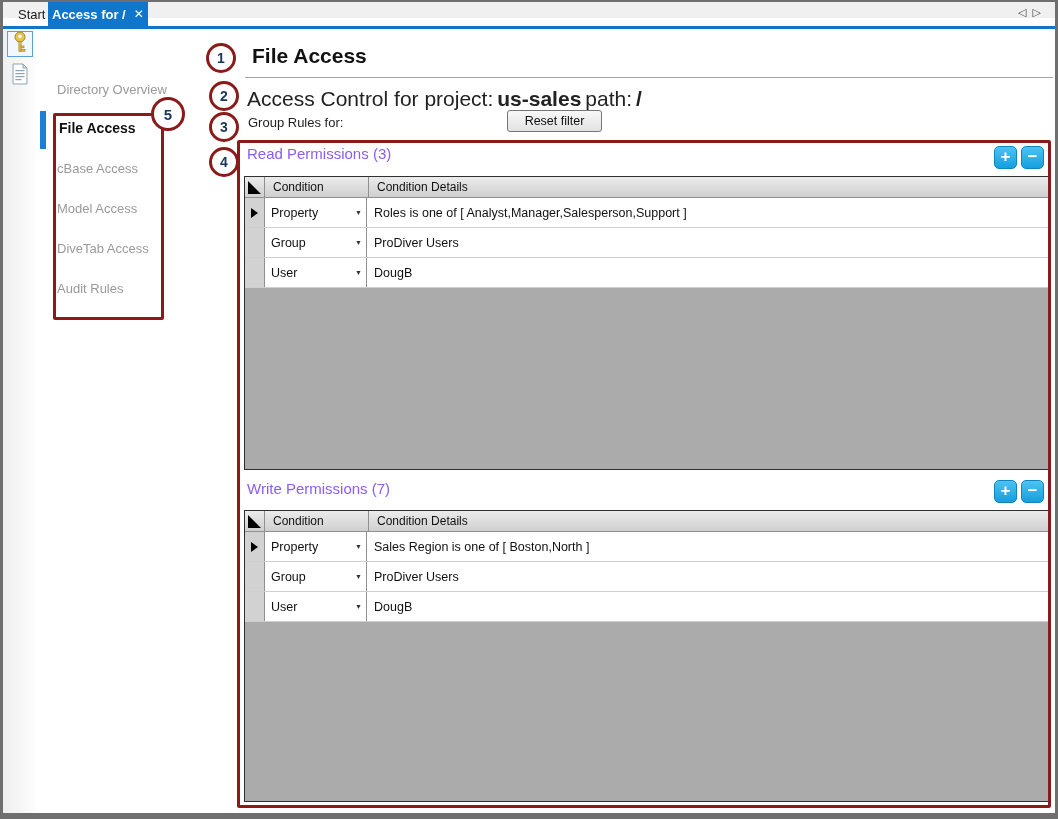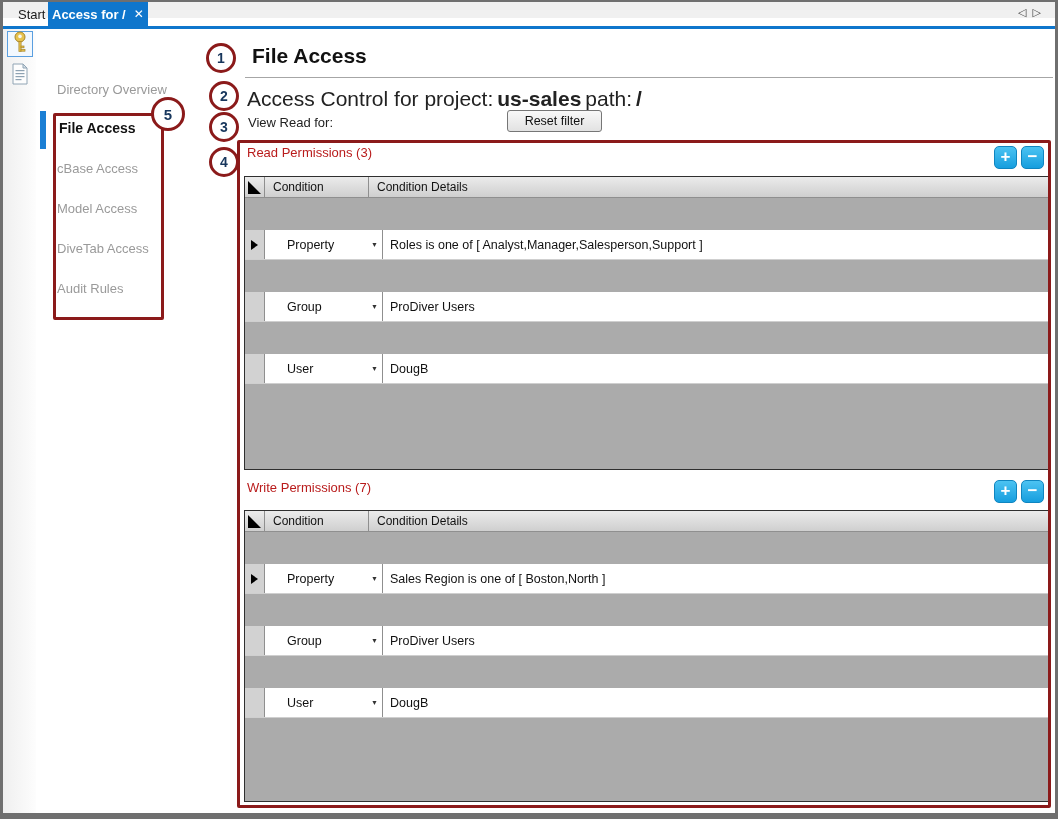--- a/index.html
+++ b/index.html
@@ -39,34 +39,34 @@
   .access-line { position:absolute; left:247px; top:87px; font-size:21px; color:#222; }
   .access-line b { margin-left:4px; }
   .access-line .seg { margin-left:4px; }
   .filter-label { position:absolute; left:248px; top:115px; font-size:13px; color:#222; }
   .combo { position:absolute; left:338px; top:109px; width:158px; height:23px; background:#fff; border:1px solid #707070; font-size:13px; display:flex; align-items:center; cursor:default; }
   .combo .val { padding-left:6px; flex:1; color:#111; }
   .combo .arrow { width:16px; font-size:8px; color:#222; text-align:center; }
   .btn-reset { position:absolute; left:507px; top:110px; width:95px; height:22px; background:linear-gradient(#f8f8f8,#e2e2e2); border:1px solid #767676; border-radius:3px; font-size:12.5px; color:#111; display:flex; align-items:center; justify-content:center; cursor:default; }
 
   
-  .section-title { position:absolute; font-size:13px; color:#b91c1c; }
+  .section-title { position:absolute; font-size:15px; color:#8b5cf6; }
   .btn-blue { position:absolute; width:23px; height:23px; border-radius:5px; background:linear-gradient(#4cc3f2,#169ede); border:1px solid #0f85c0; color:#fff; font-weight:bold; font-size:17px; line-height:20px; text-align:center; cursor:default; }
 
   
-  .grid { position:absolute; left:244px; width:806px; background:#ababab; border:1px solid #2f2f2f; display:flex; flex-direction:column;gap:32px; }
+  .grid { position:absolute; left:244px; width:806px; background:#ababab; border:1px solid #2f2f2f; display:flex; flex-direction:column; }
   .g-header { display:flex; height:21px; background:linear-gradient(#ebebeb,#cfcfcf); border-bottom:1px solid #8f8f8f; font-size:12px; color:#111; }
   .g-header .c-sel { width:20px; border-right:1px solid #8f8f8f; position:relative; }
   .g-header .c-cond { width:104px; border-right:1px solid #8f8f8f; display:flex; align-items:center; padding-left:8px; }
   .g-header .c-det { flex:1; display:flex; align-items:center; padding-left:8px; }
   .selall-tri { position:absolute; left:3px; top:4px; width:13px; height:13px; background:#000; clip-path:polygon(0 0,100% 100%,0 100%); }
   .g-row { display:flex; height:30px; background:#fff; border-bottom:1px solid #cfcfcf; font-size:12.5px; color:#111; }
   .g-row .c-sel { width:20px; background:#d2d2d2; border-right:1px solid #8f8f8f; display:flex; align-items:center; justify-content:center; }
   .row-arrow { width:0; height:0; border-left:7px solid #000; border-top:5px solid transparent; border-bottom:5px solid transparent; }
-  .g-row .c-cond { width:102px; border-right:1px solid #8f8f8f; display:flex; align-items:center; cursor:default;margin-left:16px; }
+  .g-row .c-cond { width:102px; border-right:1px solid #8f8f8f; display:flex; align-items:center; cursor:default; }
   .g-row .c-cond .txt { flex:1; padding-left:6px; }
   .g-row .c-cond .dd { width:15px; font-size:7px; color:#333; text-align:center; }
   .g-row .c-det { flex:1; display:flex; align-items:center; padding-left:7px; }
   .g-fill { flex:1; background:#ababab; }
 </style>
 </head>
 <body>
 
 <div class="window">
 
@@ -114,21 +114,21 @@
   <div class="nav-item" style="left:57px; top:161px;">cBase Access</div>
   <div class="nav-item" style="left:57px; top:201px;">Model Access</div>
   <div class="nav-item" style="left:57px; top:241px;">DiveTab Access</div>
   <div class="nav-item" style="left:57px; top:281px;">Audit Rules</div>
 
   <div class="page-title">File Access</div>
   <div class="title-sep"></div>
   <div class="access-line">
     <span>Access Control for project:</span><b>us-sales</b><span class="seg">path:</span><b>/</b>
   </div>
-  <div class="filter-label">View Read for:</div>
+  <div class="filter-label">Group Rules for:</div>
   <div class="btn-reset">
     <span>Reset filter</span>
   </div>
 
   <div class="section-title" style="left:247px; top:145px;">Read Permissions (3)</div>
   <div class="btn-blue" style="left:994px; top:146px;">+</div>
   <div class="btn-blue" style="left:1021px; top:146px;">−</div>
 
   <div class="grid" style="top:176px; height:294px;">
     <div class="g-header">

